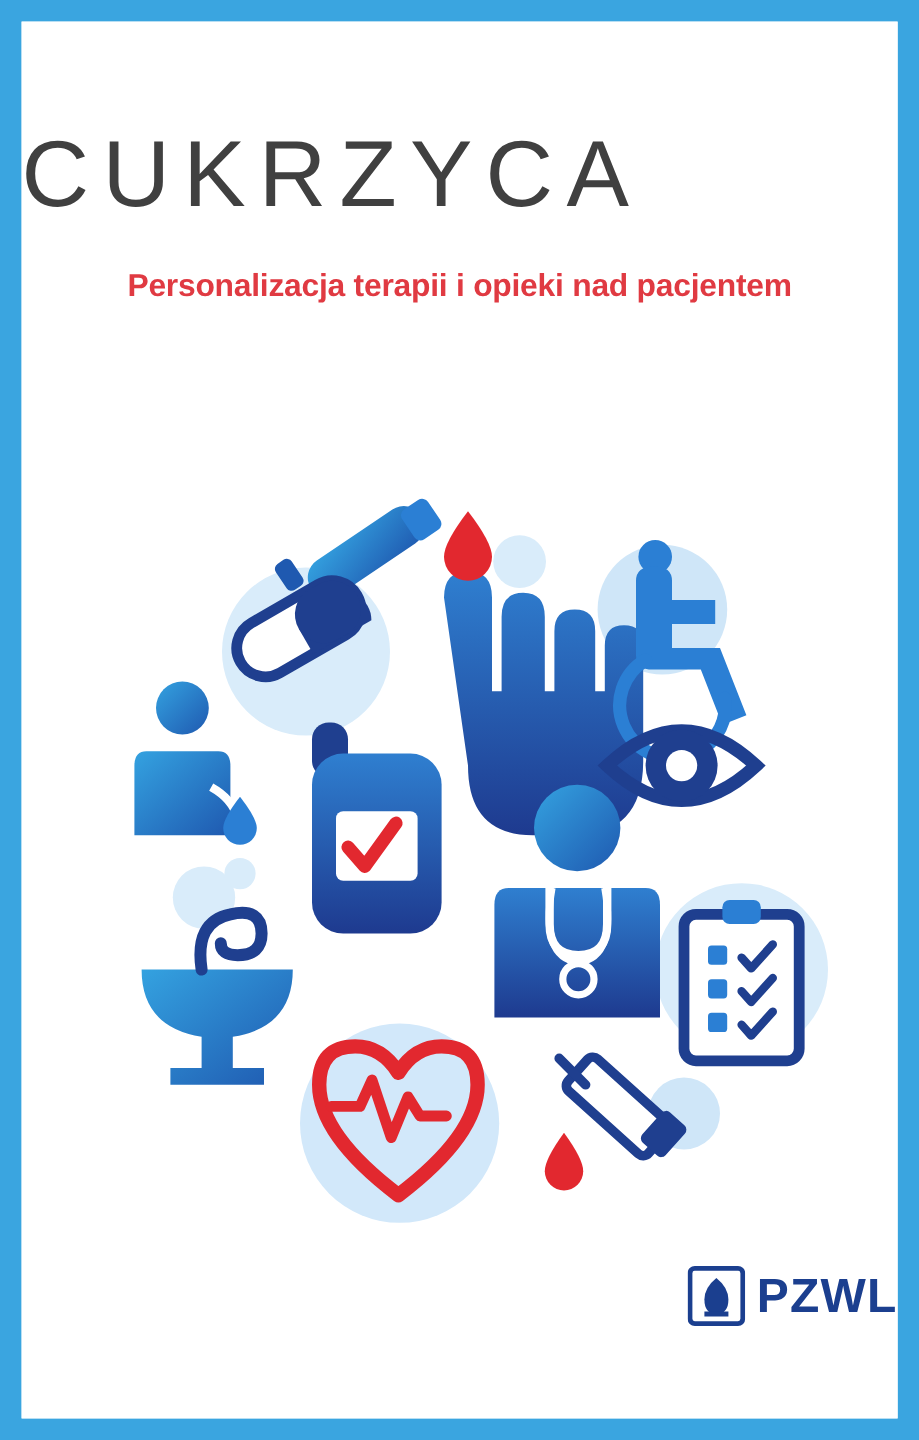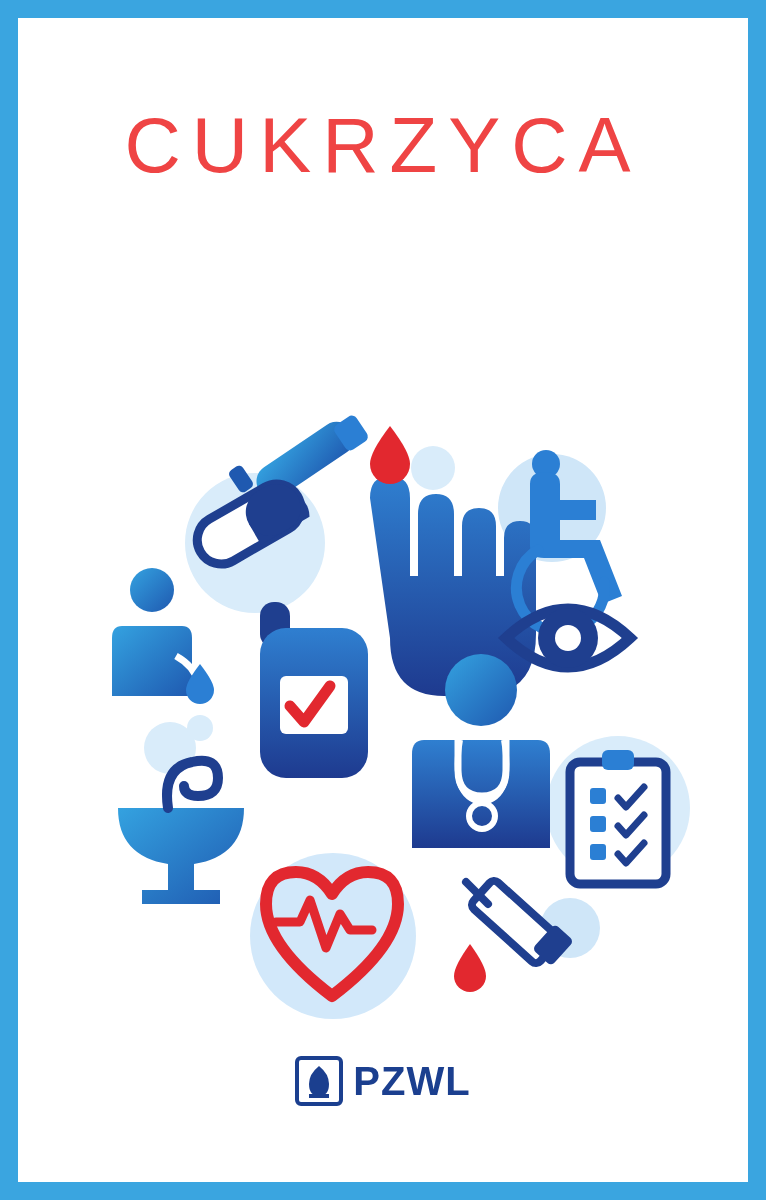--- a/index.html
+++ b/index.html
@@ -25,24 +25,24 @@
     position: relative;
     width: 100%;
     height: 100%;
     background: #ffffff;
   }
   .title {
     position: absolute;
     top: 88px;
     left: 0;
     right: 0;
-    text-align: center;
+    text-align: left;
     font-size: 78px;
     letter-spacing: 11px;
-    color: #ef4444;
+    color: #404040;
     font-weight: 400;
     font-family: "Liberation Sans", sans-serif;
     line-height: 1;
   }
   .subtitle {
     position: absolute;
     top: 205px;
     left: 0;
     right: 0;
     text-align: center;
@@ -65,21 +65,21 @@
     top: 370px;
     left: 0;
     width: 100%;
     height: 640px;
   }
   .publisher {
     position: absolute;
     bottom: 72px;
     left: 0;
     right: 0;
-    text-align: center;
+    text-align: right;
   }
   .pub-wrap {
     display: inline-flex;
     align-items: center;
     gap: 10px;
   }
   .pub-name {
     font-size: 40px;
     font-weight: 700;
     color: #1b3f8f;
@@ -87,20 +87,21 @@
   }
 </style>
 </head>
 <body>
 
 <div class="cover">
   <div class="inner">
 
     <div class="title">CUKRZYCA</div>
 
+    <div class="subtitle">Personalizacja terapii i opieki nad pacjentem</div>
 
 
     <div class="art">
       <svg viewBox="0 0 766 640" width="766" height="640" xmlns="http://www.w3.org/2000/svg">
         <defs>
           <linearGradient id="gDark" x1="0" y1="0" x2="0" y2="1">
             <stop offset="0%" stop-color="#2f7fd0"></stop>
             <stop offset="100%" stop-color="#1e3a8f"></stop>
           </linearGradient>
           <linearGradient id="gMid" x1="0" y1="0" x2="1" y2="1">

